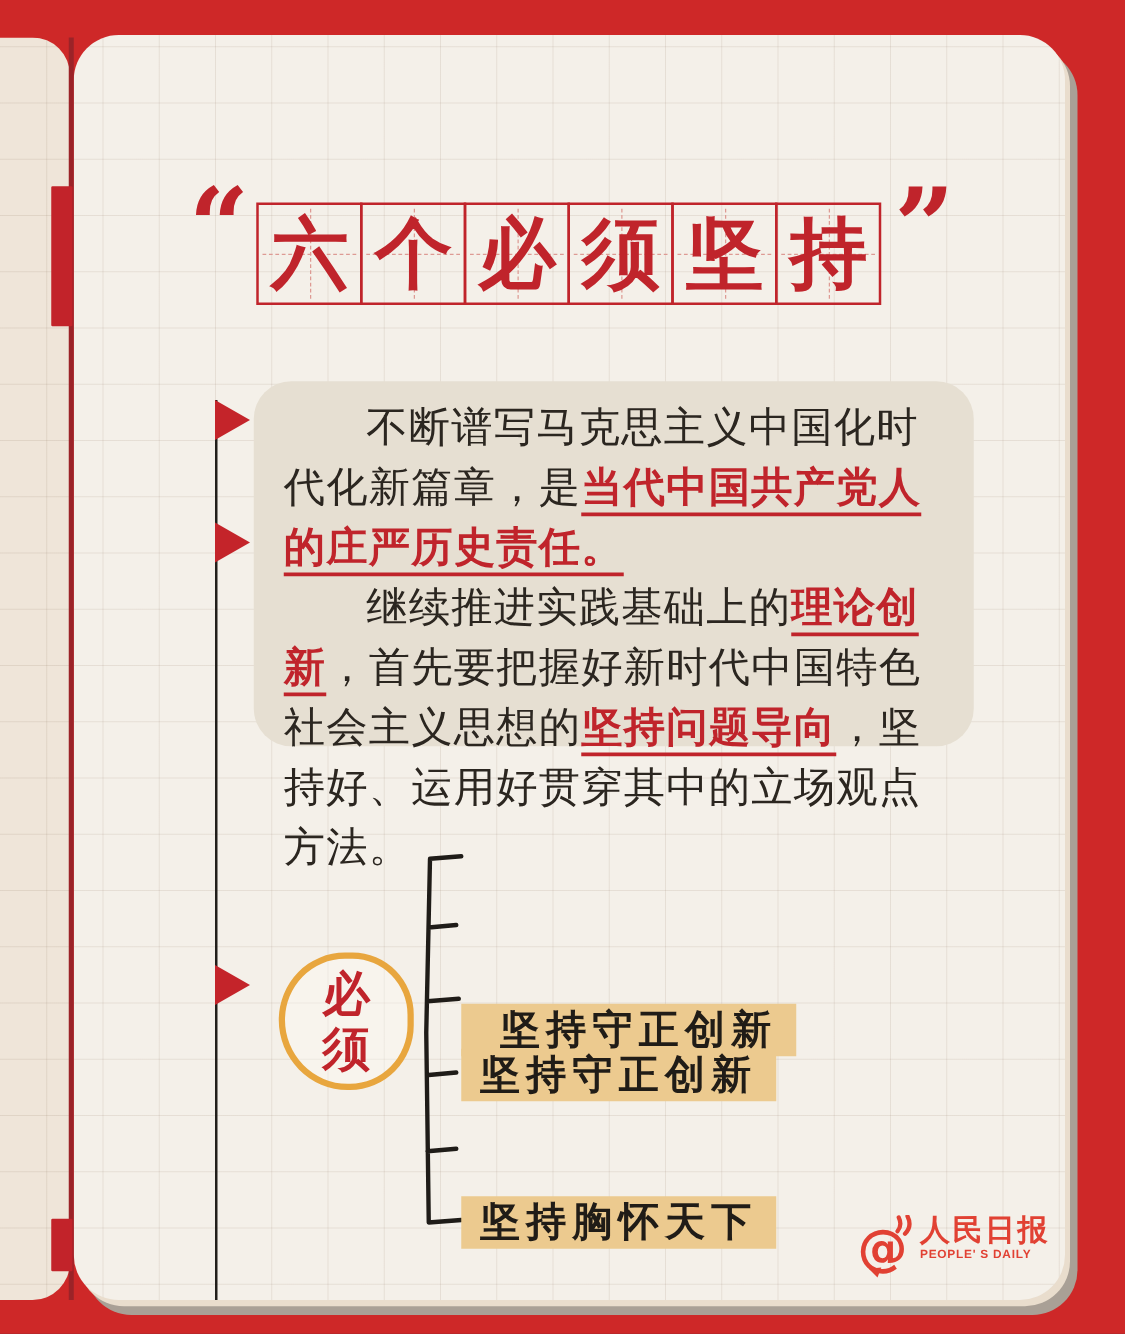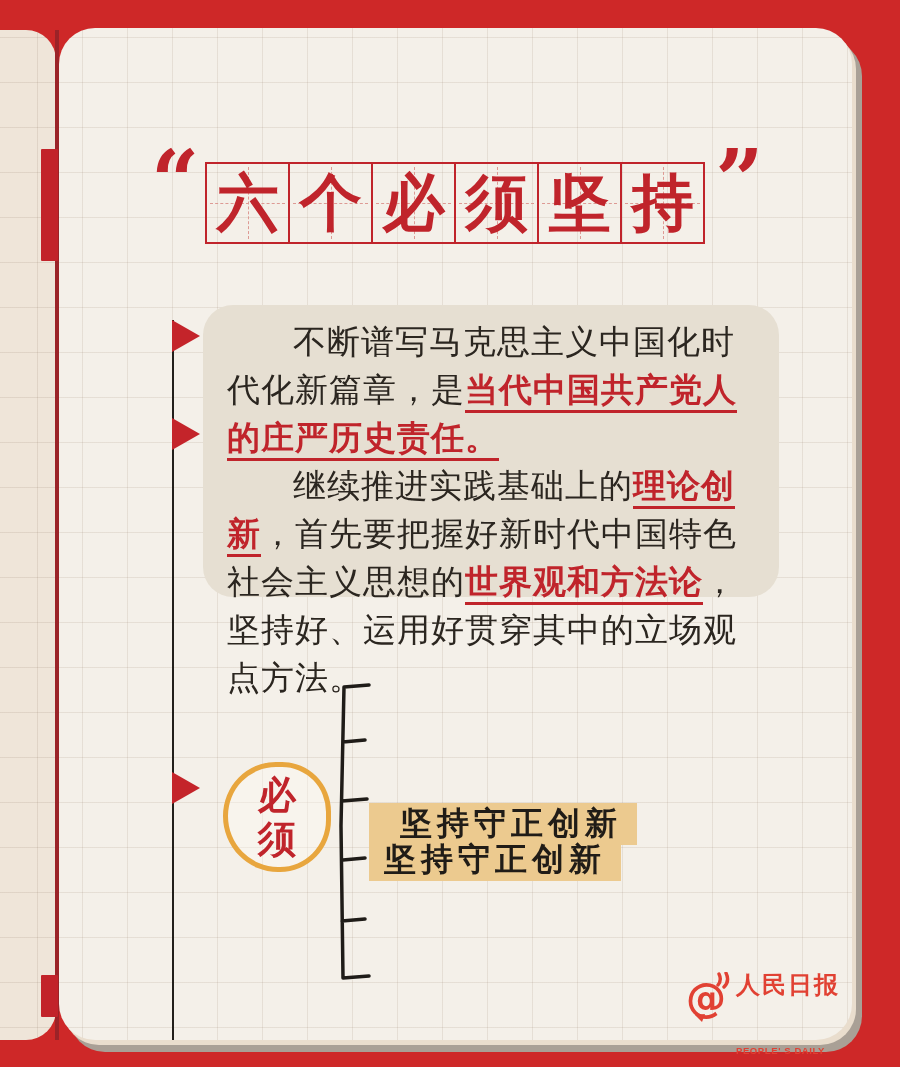--- a/index.html
+++ b/index.html
@@ -105,21 +105,21 @@
 
   
   .logo{position:absolute;left:626px;top:944px;display:flex;align-items:flex-start;color:#e14133;}
   .logo-text{margin-left:5px;display:flex;flex-direction:column;}
   .logo-cn{
     font-family:Liberation Serif, serif;
     font-size:24px;font-weight:bold;letter-spacing:2px;line-height:26px;white-space:nowrap;
   }
   .logo-en{
     font-family:"Liberation Sans","DejaVu Sans",sans-serif;
-    font-size:9.5px;font-weight:bold;letter-spacing:0.6px;line-height:12px;white-space:nowrap;margin-top:47px;
+    font-size:9.5px;font-weight:bold;letter-spacing:0.6px;line-height:12px;white-space:nowrap;
   }
 </style>
 </head>
 <body>
 
 <div class="stage">
 
   <div class="left-strip"></div>
   <div class="sep-line"></div>
   <div class="tab t1"></div>
@@ -152,34 +152,35 @@
       <div class="quote">”</div>
     </div>
 
     <div class="margin-line"></div>
     <div class="tri a1"></div>
     <div class="tri a2"></div>
     <div class="tri a3"></div>
 
     <div class="note">
       <p><span>不断谱写马克思主义中国化时代化新篇章，是</span><span class="hl">当代中国共产党人的庄严历史责任。</span></p>
-      <p><span>继续推进实践基础上的</span><span class="hl">理论创新</span><span>，首先要把握好新时代中国特色社会主义思想的</span><span class="hl">世界观和方法论</span><span>，坚持好、运用好贯穿其中的立场观点方法。</span></p>
+      <p><span>继续推进实践基础上的</span><span class="hl">理论创新</span><span>，首先要把握好新时代中国特色社会主义思想的</span><span class="hl">坚持问题导向</span><span>，坚持好、运用好贯穿其中的立场观点方法。</span></p>
     </div>
 
     <div class="circle">
       <span>必</span>
       <span>须</span>
     </div>
 
     <svg class="bracket" width="92" height="312" viewBox="0 0 92 312">
       <path d="M38 9 L13 11 L10 150 L12 302 L38 300 M12 66 L34 64 M11 125 L36 123 M12 184 L34 182 M11 245 L34 243" fill="none" stroke="#1f1c18" stroke-width="3.5" stroke-linecap="round" stroke-linejoin="round"></path>
     </svg>
 
     <div class="item i2">坚持守正创新</div>
     <div class="item i3">坚持守正创新</div>
+    <div class="item i5">坚持胸怀天下</div>
 
     <div class="logo">
       <svg width="46" height="52" viewBox="0 0 46 52">
         <text x="1" y="40" font-size="40" font-weight="bold" fill="#e14133" font-family="DejaVu Sans, Liberation Sans, sans-serif">@</text>
         <path d="M33 13 q4 -5 1 -11 M39 15 q6 -6 2 -14" fill="none" stroke="#e14133" stroke-width="3.4" stroke-linecap="round"></path>
         <path d="M10 43 l7 7 l3 -8 z" fill="#e14133"></path>
       </svg>
       <div class="logo-text">
         <span class="logo-cn">人民日报</span>
         <span class="logo-en">PEOPLE' S DAILY</span>

